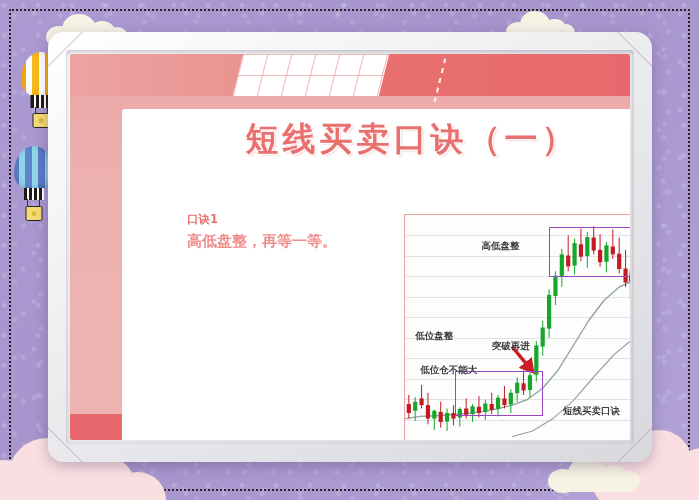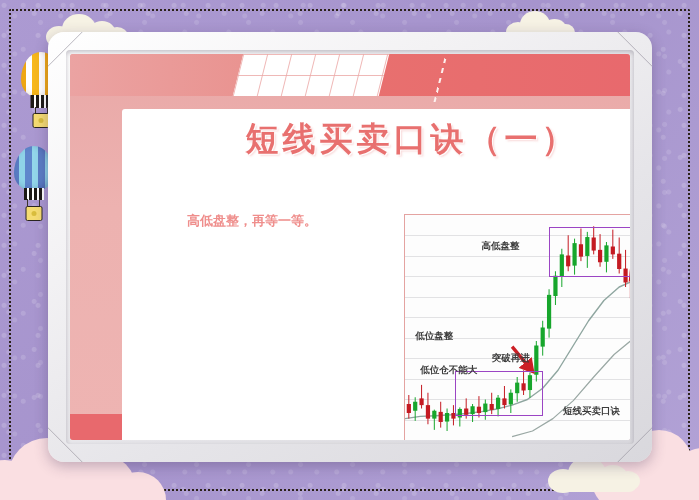--- a/index.html
+++ b/index.html
@@ -118,22 +118,22 @@
     text-shadow:1px 1px 0 rgba(255,255,255,.9), 2px 2px 2px rgba(232,112,111,.25);
   }
 
   
   .txtcol{position:absolute;left:65px;top:102px;width:150px;}
   .kd-label{
     font-size:11.5px;font-weight:bold;color:#e8706f;line-height:1.5;
     font-family:"DejaVu Sans","Liberation Sans",sans-serif;
   }
   .kd-sub{
-    font-size:13px;font-weight:bold;color:#ef8e8c;line-height:1.7;margin-bottom:6px;
-    font-family:Liberation Mono, monospace;
+    font-size:15px;font-weight:bold;color:#ef8e8c;line-height:1.7;margin-bottom:6px;
+    font-family:Liberation Sans, sans-serif;
   }
   .kd-body{
     font-size:11.8px;font-weight:bold;color:#1c1c1c;line-height:1.82;
     letter-spacing:.2px;
     font-family:"DejaVu Sans","Liberation Sans",sans-serif;
   }
   .kd-foot{
     margin-top:8px;font-size:11px;font-weight:bold;color:#f09a97;line-height:1.6;
     font-family:"DejaVu Sans","Liberation Sans",sans-serif;
   }
@@ -238,20 +238,21 @@
       <div class="mat-diag"></div>
       <div class="mat-bottom"></div>
       <div class="mat-bottom-grid"></div>
       <div class="mat-bottom-diag"></div>
 
       <div class="card">
 
         <div class="title">短线买卖口诀（一）</div>
 
         <div class="txtcol">
+          <div class="kd-label">口诀1</div>
           <div class="kd-sub">高低盘整，再等一等。</div>
         </div>
 
         <div class="chart">
           <div id="gridlines">
               <div class="grid-line" style="top: 20.4545px;"></div>
               <div class="grid-line" style="top: 40.9091px;"></div>
               <div class="grid-line" style="top: 61.3636px;"></div>
               <div class="grid-line" style="top: 81.8182px;"></div>
               <div class="grid-line" style="top: 102.273px;"></div>
@@ -355,21 +356,21 @@
               <line x1="107.1" y1="131.625" x2="127.5" y2="156.375" stroke="#cc1f25" stroke-width="3.4" marker-end="url(#ah0)"></line>
               <line x1="246.075" y1="34.875" x2="225.675" y2="64.125" stroke="#cc1f25" stroke-width="3.4" marker-end="url(#ah1)"></line>
             </svg>
           <div id="boxes">
               <div style="position: absolute; box-sizing: border-box; border: 1.6px solid rgb(155, 69, 196); left: 144.075px; top: 12.375px; width: 81.6px; height: 49.5px;"></div>
               <div style="position: absolute; box-sizing: border-box; border: 1.6px solid rgb(155, 69, 196); left: 49.725px; top: 156.375px; width: 87.975px; height: 45px;"></div>
             </div>
           <div id="anns">
               <div class="ann" style="left: 76.5px; top: 24.75px;">高低盘整</div>
               <div class="ann" style="left: 10.2px; top: 115px;">低位盘整</div>
-              <div class="ann" style="left: 86.7px; top: 124.875px; margin-top: 12px;">突破再进</div>
+              <div class="ann" style="left: 86.7px; top: 124.875px;">突破再进</div>
               <div class="ann" style="left: 15.3px; top: 148.5px;">低位仓不能大</div>
               <div class="ann" style="left: 158.1px; top: 190.125px;">短线买卖口诀</div>
             </div>
         </div>
 
       </div>
     </div>
   </div>
 
 </div>

